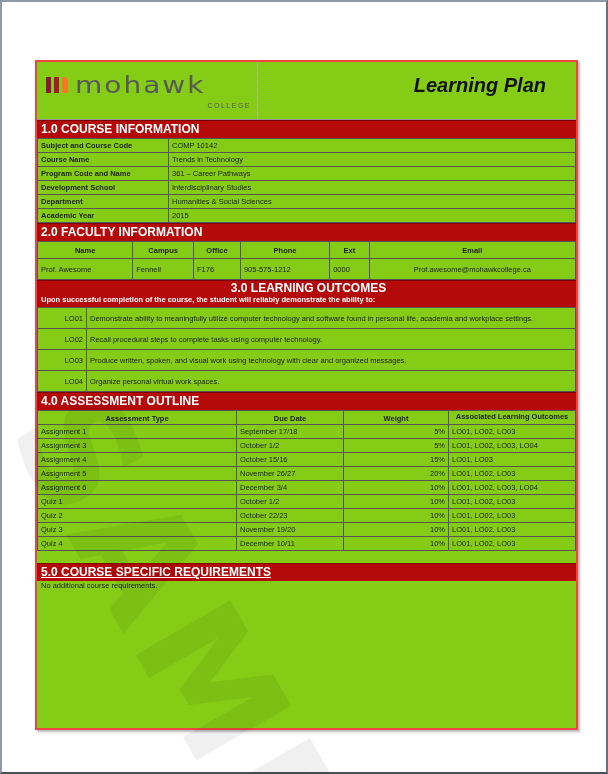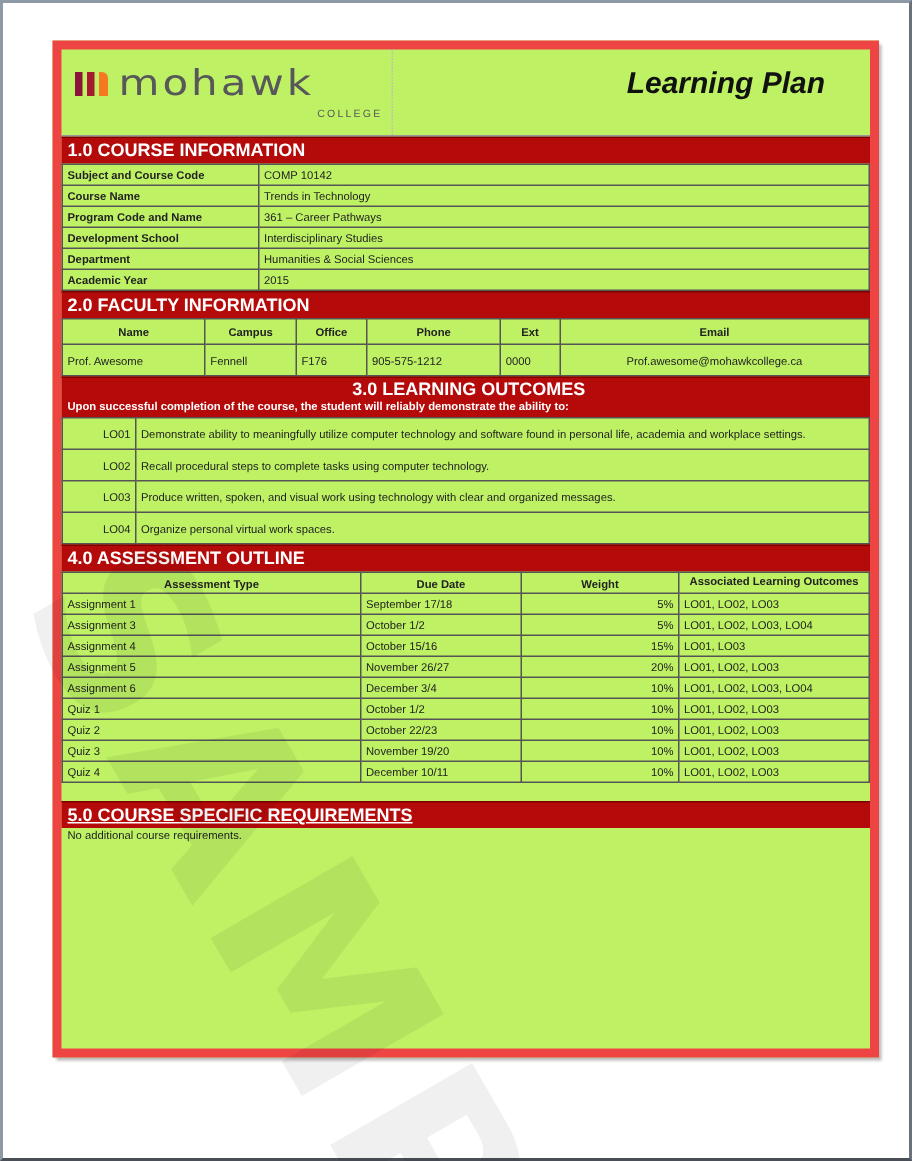--- a/index.html
+++ b/index.html
@@ -6,22 +6,22 @@
   body {
     width: 608px; height: 774px; background: #ffffff; position: relative;
     font-family: "Liberation Sans", sans-serif; overflow: hidden;
   }
   .frame {
     position: absolute; left: 0; top: 0; width: 604px; height: 770px;
     border: 2px solid #8d99a4; border-right-color: #6b7178; border-bottom-color: #4a4f55;
     background: #fff;
   }
   .page {
-    position: absolute; left: 33px; top: 25px; width: 539px; height: 666px;
-    border: 6px solid #ef4444; box-shadow: 2px 2px 2px #b8b8b8; background: #bef264;
+    position: absolute; left: 33px; top: 58px; width: 539px; height: 666px;
+    border: 2px solid #ef4444; box-shadow: 2px 2px 2px #b8b8b8; background: #84cc16;
   }
   .header { position: relative; height: 57px; border-bottom: 1px solid #999; }
   .logo { position: absolute; left: 0; top: 0; width: 220px; height: 57px; border-right: 1px dotted #bbb; }
   .logo-bars { position: absolute; left: 9px; top: 15px; display: flex; gap: 3px; }
   .logo-bars span { display: block; width: 5px; height: 16px; }
   .logo-bars .b1 { background: #8a1538; }
   .logo-bars .b2 { background: #a6192e; }
   .logo-bars .b3 { background: #f47920; border-radius: 0 4px 0 0; width: 6px; }
   .logo-word { position: absolute; left: 38px; top: 6px; font-size: 28px; letter-spacing: 2px; color: #58585a; font-family: "DejaVu Sans", sans-serif; font-weight: normal; transform: scaleY(0.85); }
   .logo-college { position: absolute; right: 6px; top: 40px; font-size: 7px; letter-spacing: 1.5px; color: #58585a; }

